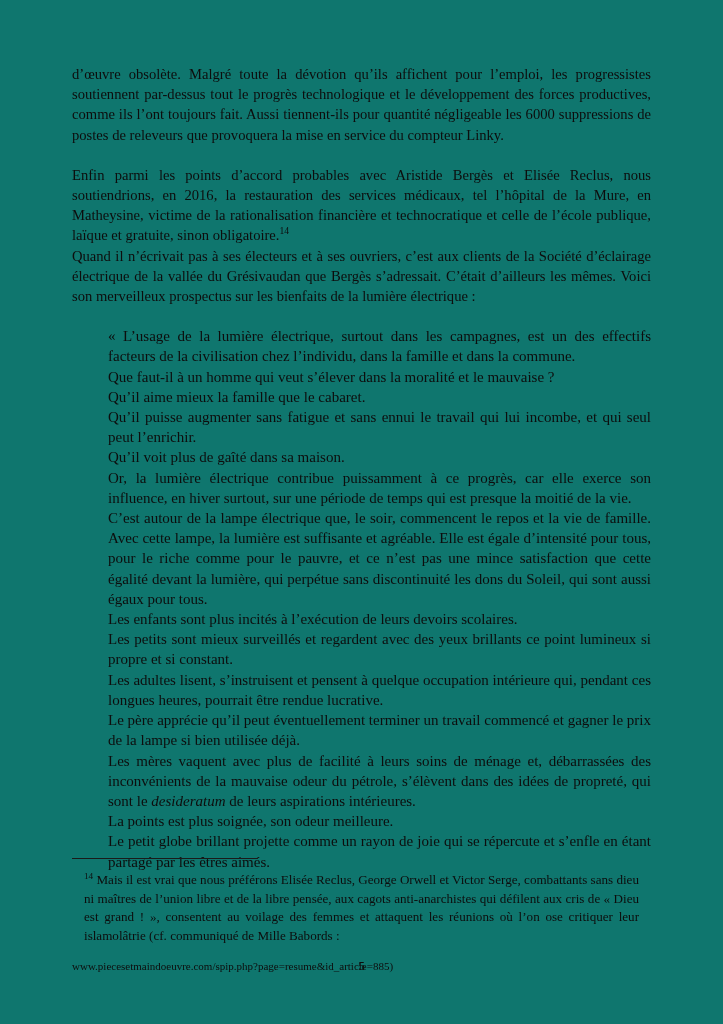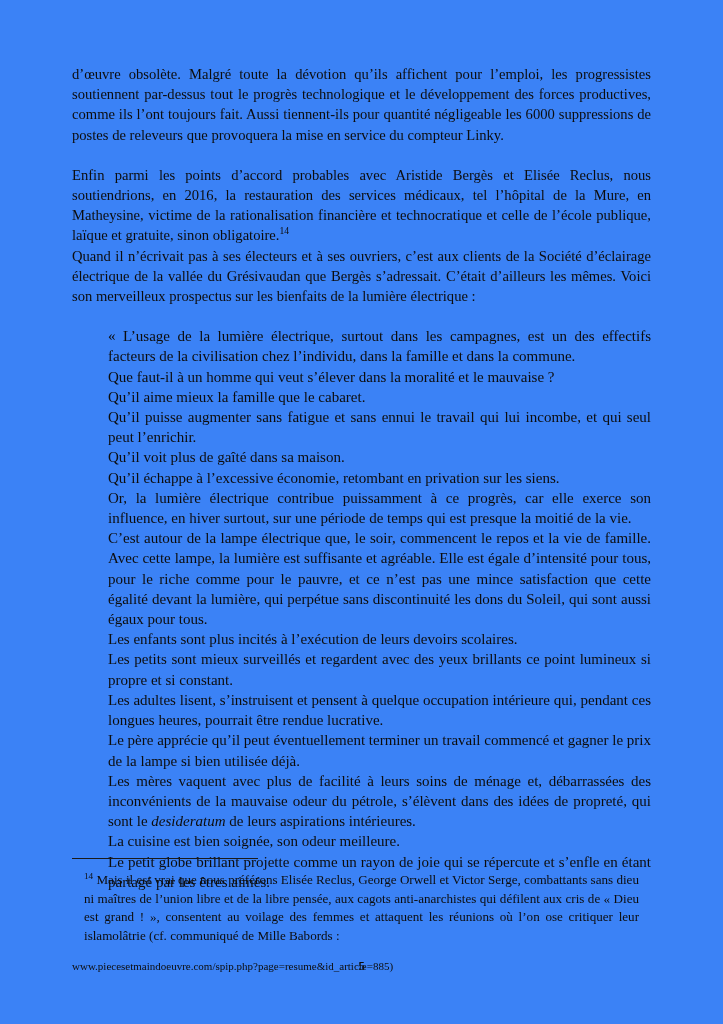--- a/index.html
+++ b/index.html
@@ -13,21 +13,21 @@
     height: 1024px;
     font-family: "Liberation Serif", "DejaVu Serif", serif;
     color: #0d0d0d;
     -webkit-font-smoothing: antialiased;
   }
 
   .page {
     position: relative;
     width: 723px;
     height: 1024px;
-    background: #3b82f6;
+    background: #0f766e;
     box-sizing: border-box;
     overflow: hidden;
     font-family: Liberation Serif, serif;
   }
 
   .content {
     position: absolute;
     left: 72px;
     top: 64px;
     width: 579px;
@@ -133,29 +133,28 @@
     <p class="body-para"><span>Enfin parmi les points d’accord probables avec Aristide Bergès et Elisée Reclus, nous soutiendrions, en 2016, la restauration des services médicaux, tel l’hôpital de la Mure, en Matheysine, victime de la rationalisation financière et technocratique et celle de l’école publique, laïque et gratuite, sinon obligatoire.</span><sup>14</sup></p>
 
     <p class="body-para">Quand il n’écrivait pas à ses électeurs et à ses ouvriers, c’est aux clients de la Société d’éclairage électrique de la vallée du Grésivaudan que Bergès s’adressait. C’était d’ailleurs les mêmes. Voici son merveilleux prospectus sur les bienfaits de la lumière électrique :</p>
 
     <div class="quote-block">
       <p class="quote-line">« L’usage de la lumière électrique, surtout dans les campagnes, est un des effectifs facteurs de la civilisation chez l’individu, dans la famille et dans la commune.</p>
       <p class="quote-line">Que faut-il à un homme qui veut s’élever dans la moralité et le mauvaise ?</p>
       <p class="quote-line">Qu’il aime mieux la famille que le cabaret.</p>
       <p class="quote-line">Qu’il puisse augmenter sans fatigue et sans ennui le travail qui lui incombe, et qui seul peut l’enrichir.</p>
       <p class="quote-line">Qu’il voit plus de gaîté dans sa maison.</p>
-      <p class="quote-line">Qu’il échappe à l’excessive économie, retombant en privation sur les siens.</p>
       <p class="quote-line">Or, la lumière électrique contribue puissamment à ce progrès, car elle exerce son influence, en hiver surtout, sur une période de temps qui est presque la moitié de la vie.</p>
       <p class="quote-line">C’est autour de la lampe électrique que, le soir, commencent le repos et la vie de famille. Avec cette lampe, la lumière est suffisante et agréable. Elle est égale d’intensité pour tous, pour le riche comme pour le pauvre, et ce n’est pas une mince satisfaction que cette égalité devant la lumière, qui perpétue sans discontinuité les dons du Soleil, qui sont aussi égaux pour tous.</p>
       <p class="quote-line">Les enfants sont plus incités à l’exécution de leurs devoirs scolaires.</p>
       <p class="quote-line">Les petits sont mieux surveillés et regardent avec des yeux brillants ce point lumineux si propre et si constant.</p>
       <p class="quote-line">Les adultes lisent, s’instruisent et pensent à quelque occupation intérieure qui, pendant ces longues heures, pourrait être rendue lucrative.</p>
       <p class="quote-line">Le père apprécie qu’il peut éventuellement terminer un travail commencé et gagner le prix de la lampe si bien utilisée déjà.</p>
       <p class="quote-line"><span>Les mères vaquent avec plus de facilité à leurs soins de ménage et, débarrassées des inconvénients de la mauvaise odeur du pétrole, s’élèvent dans des idées de propreté, qui sont le </span><em>desideratum</em><span> de leurs aspirations intérieures.</span></p>
-      <p class="quote-line">La cuisine est bien soignée, son odeur meilleure.</p>
+      <p class="quote-line">La points est plus soignée, son odeur meilleure.</p>
       <p class="quote-line">Le petit globe brillant projette comme un rayon de joie qui se répercute et s’enfle en étant partagé par les êtres aimés.</p>
     </div>
 
   </div>
 
   <div class="footnote-area">
     <div class="footnote-rule"></div>
     <p class="footnote-text"><span class="fn-marker">14</span> <span>Mais il est vrai que nous préférons Elisée Reclus, George Orwell et Victor Serge, combattants sans dieu ni maîtres de l’union libre et de la libre pensée, aux cagots anti-anarchistes qui défilent aux cris de « Dieu est grand ! », consentent au voilage des femmes et attaquent les réunions où l’on ose critiquer leur islamolâtrie (cf. communiqué de Mille Babords :</span></p>
     <p class="footnote-url">www.piecesetmaindoeuvre.com/spip.php?page=resume&amp;id_article=885)</p>
   </div>

